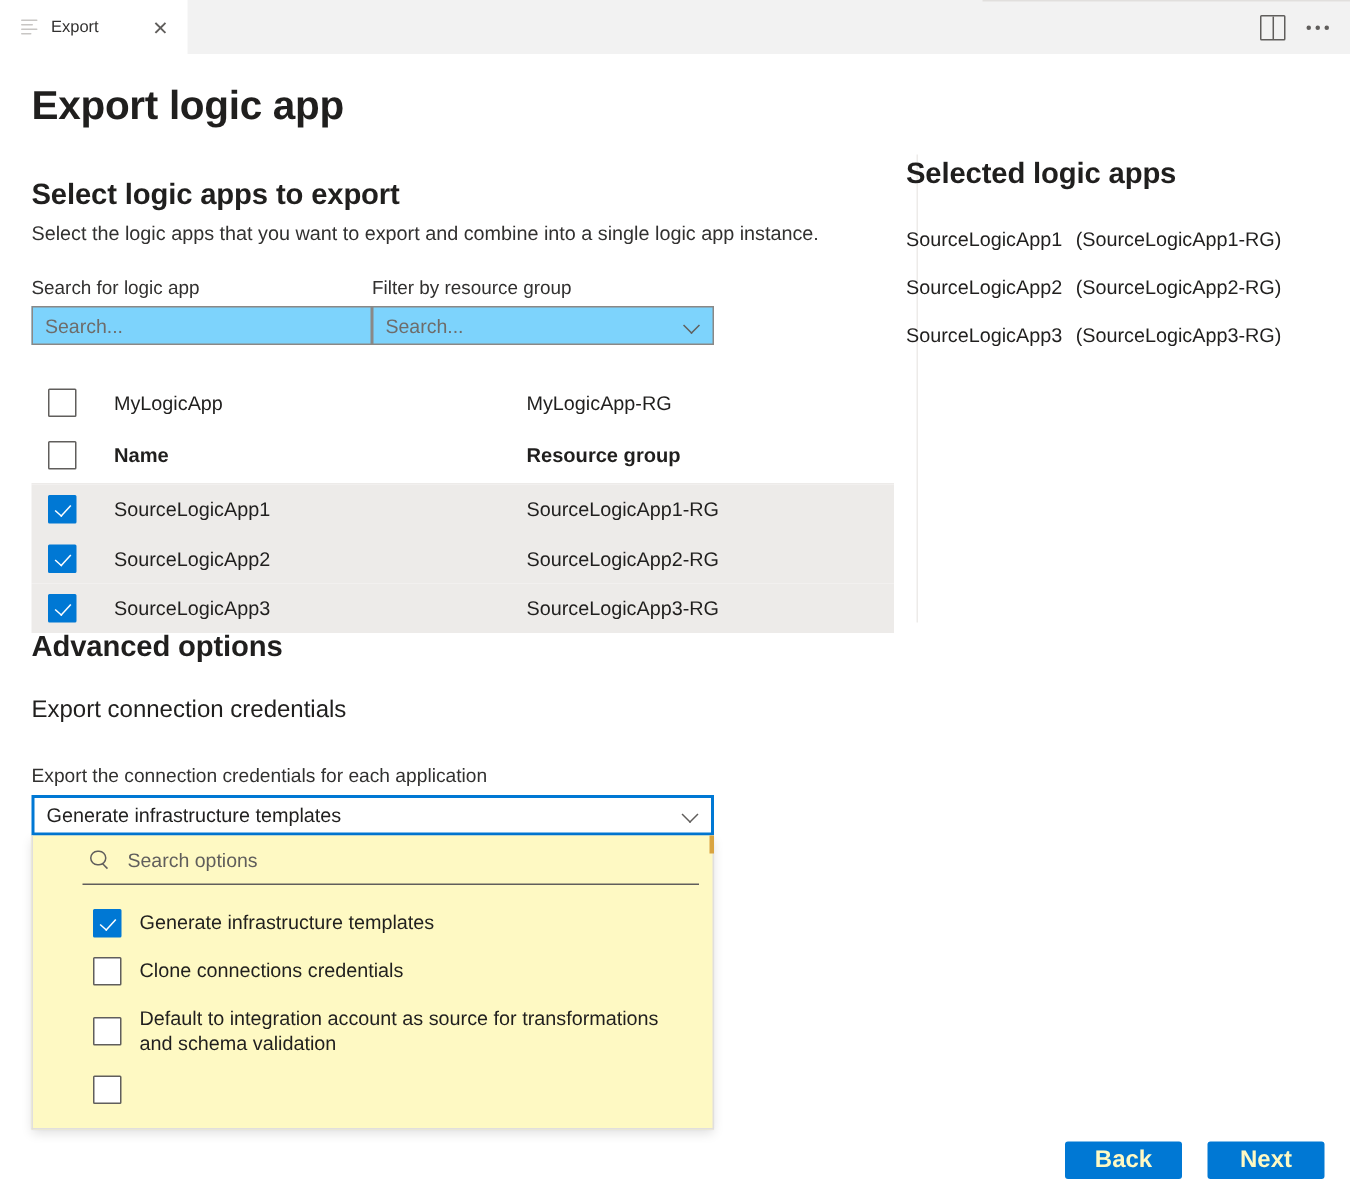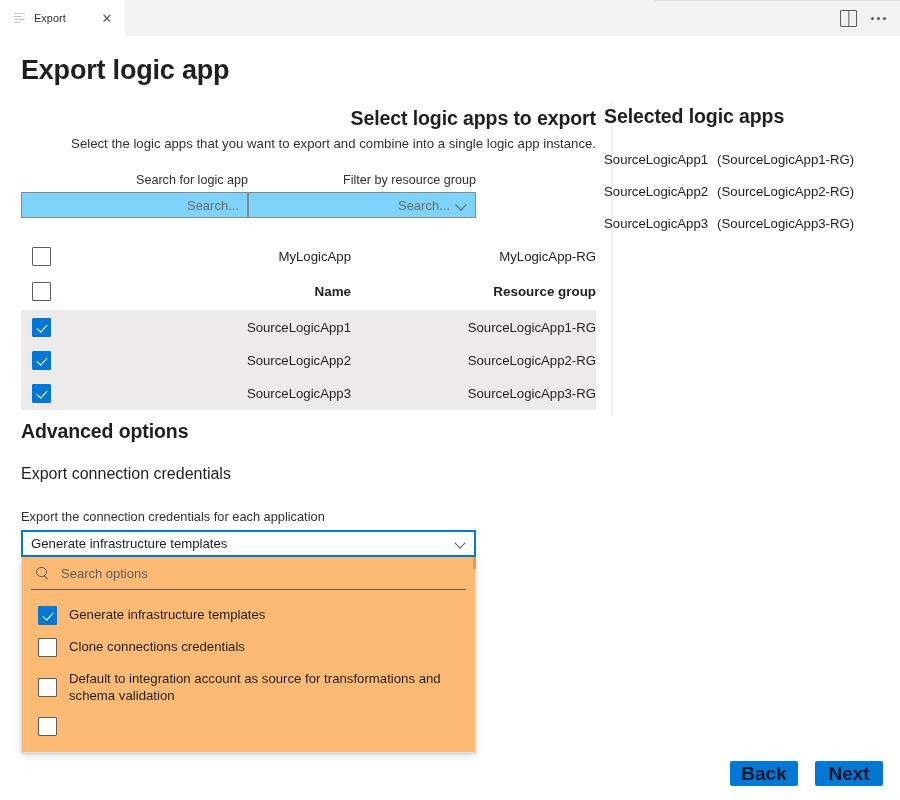--- a/index.html
+++ b/index.html
@@ -115,23 +115,22 @@
     position: absolute;
     left: 21px; top: 55px;
     font-size: 27px;
     font-weight: 600;
     color: #201f1e;
     letter-spacing: -0.2px;
   }
 
   .left-col {
     position: absolute;
-    left: 21px; top: 107px;
+    left: 21px; top: 119px;
     width: 575px;
-    text-align: right;
   }
 
   .section-h2 {
     font-size: 19.5px;
     font-weight: 600;
     color: #201f1e;
     margin-bottom: 6px;
     letter-spacing: -0.1px;
   }
   .section-desc {
@@ -292,24 +291,25 @@
     color: #201f1e;
     cursor: pointer;
   }
   .combo .combo-value { flex: 1; }
 
   
   .dropdown {
     position: absolute;
     left: 21px; top: 557px;
     width: 455px;
-    background: #fdba74;
+    background: #fef9c3;
     border: 1px solid #e1dfdd;
     border-top: none;
     box-shadow: 0 3.2px 7.2px rgba(0,0,0,0.13), 0 0.6px 1.8px rgba(0,0,0,0.10);
+    padding-left: 24px;
   }
   .dd-marker {
     position: absolute;
     right: -1px; top: 0;
     width: 3px; height: 12px;
     background: #d9a441;
   }
   .dd-search {
     height: 33px;
     margin: 0 9px;
@@ -362,25 +362,25 @@
   .dd-item.multiline .cbox { margin-top: 9px; }
 
   
   .footer {
     position: absolute;
     right: 17px; bottom: 14px;
     display: flex;
     gap: 17px;
   }
   .btn {
-    width: 68px;
+    width: 78px;
     height: 25px;
     background: #0078d4;
-    color: #0f172a;
-    font-size: 19px;
+    color: #fef9c3;
+    font-size: 16px;
     font-weight: 600;
     border: none;
     border-radius: 2px;
     cursor: pointer;
     font-family: "Liberation Sans", sans-serif;
     display: flex;
     align-items: center;
     justify-content: center;
   }
 </style>

